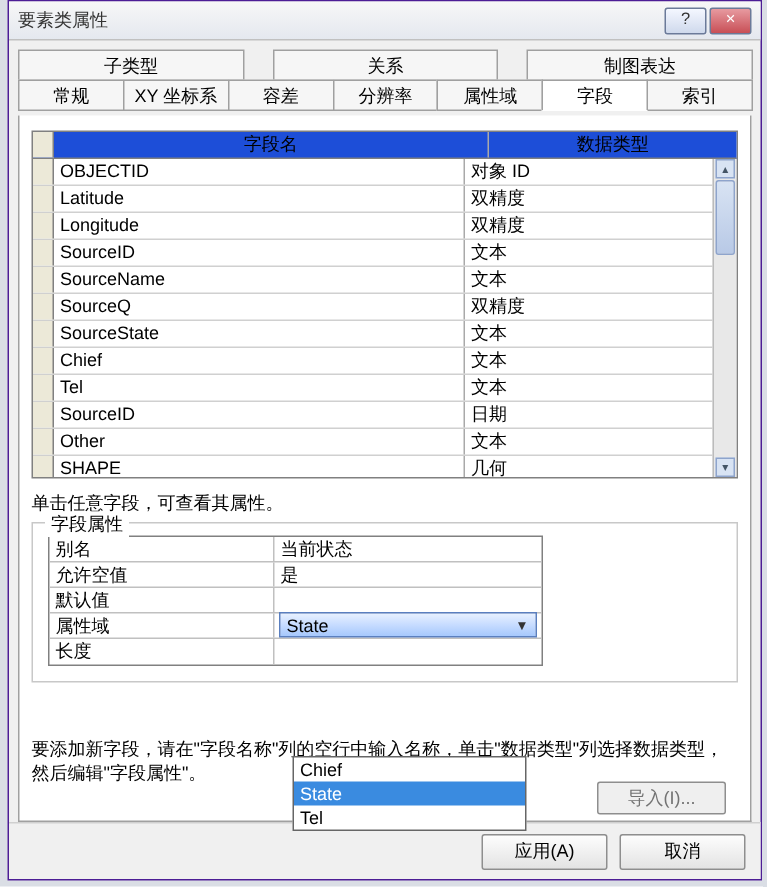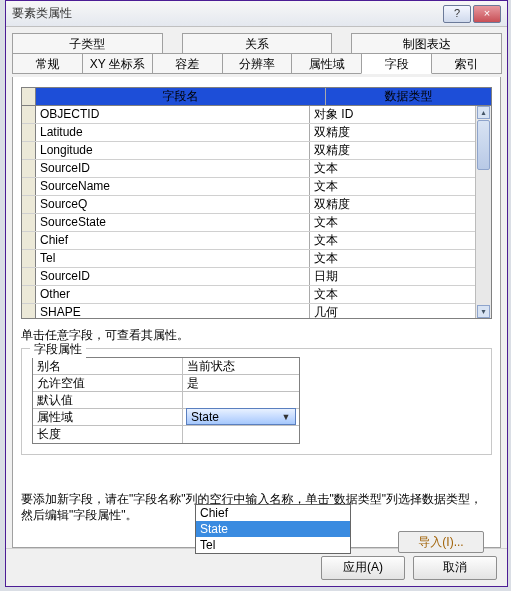--- a/index.html
+++ b/index.html
@@ -55,40 +55,40 @@
   .frow { display:flex; border-bottom:1px solid #d0d0d0; }
   .scroll-v { width:16px; background:#e8e8e8; border-left:1px solid #bbb; position:relative; }
   .scroll-v .thumb { position:absolute; left:1px; right:1px; top:14px; height:50px;
     background:linear-gradient(#d8e3f3,#b8c9e6); border:1px solid #8ea4cc; border-radius:2px; }
   .scroll-v .arr { position:absolute; left:1px; right:1px; height:13px;
     background:#d8e3f3; border:1px solid #8ea4cc; text-align:center; font-size:8px; line-height:11px; color:#456;}
   .scroll-v .up{top:0} .scroll-v .dn{bottom:0}
   .hint { margin: 8px 0 4px 0; }
   .group { border:1px solid #c8c8c8; padding:8px 22px 10px 10px; position:relative; margin-bottom:8px;}
   .group-title { position:absolute; top:-8px; left:8px; background:#fff; padding:0 4px; }
-  .prop-grid { border:1px solid #808080; width:268px; }
+  .prop-grid { border:1px solid #808080; width:330px; }
   .prow { display:flex; border-bottom:1px solid #c0c0c0; height:17px; }
   .prow:last-child { border-bottom:none; }
   .pcell-l { width:150px; border-right:1px solid #c0c0c0; padding:0 4px; line-height:16px;}
   .pcell-r { flex:1; padding:0 4px; line-height:16px; position:relative; }
   .combo { background:linear-gradient(#e8f1ff,#c7dcff,#a6c8fc);
     border:1px solid #5a7fbf; height:17px; margin:-1px; display:flex; align-items:center;
     padding:0 2px 0 4px; }
   .combo .cv { flex:1; }
   .combo .dd { width:14px; text-align:center; font-size:9px; color:#333; }
   .dropdown {
     position:absolute; left:182px; top:427px; width:156px;
     border:1px solid #666; background:#fff; z-index:50;
   }
   .dropdown div { padding:1px 4px; height:16px; line-height:14px; }
   .dropdown div.sel { background:#3a8be0; color:#fff; }
   .importbtn {
     position:absolute; right:16px; top:444px;
     width:86px; height:22px; border:1px solid #8e8e8e; background:#efefef;
-    color:#a16207; text-align:center; line-height:20px; border-radius:2px;margin-top:10px;
+    color:#737373; text-align:center; line-height:20px; border-radius:2px;
   }
   .help { margin-top:28px; line-height:16px; }
   .footer { height:38px; display:flex; justify-content:flex-end; align-items:center;
     gap:8px; padding:0 10px; border-top:1px solid #d0d0d0; background:#f0f0f0;}
   .footer button {
     width:84px; height:24px; border:1px solid #8e8e8e; border-radius:2px;
     background:linear-gradient(#fdfdfd,#e3e3e3); font-family:inherit; font-size:12px;
   }
   .footer button.ok { border:1px solid #3c7fb1; background:linear-gradient(#eaf6fd,#bee6fd,#a7d9f5); }
 </style>

